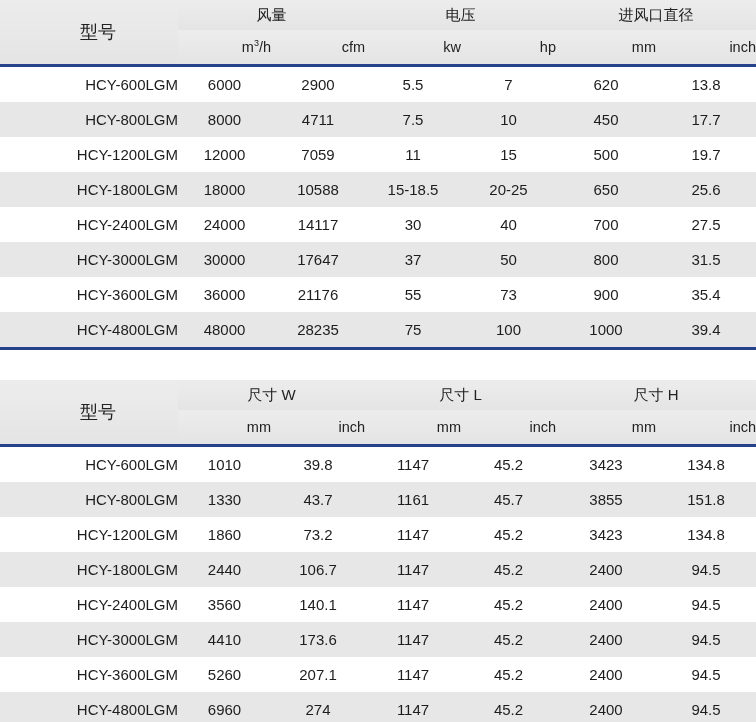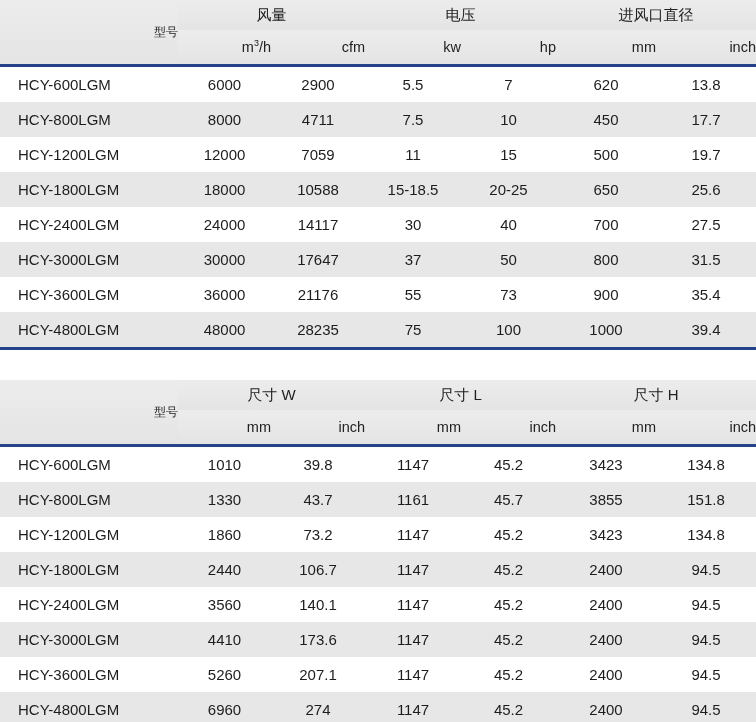--- a/index.html
+++ b/index.html
@@ -41,22 +41,22 @@
   }
   .hdr-unit {
     height: 34px;
     font-size: 14.5px;
     text-align: right;
     border-left: 1px solid #ffffff;
     vertical-align: middle;
   }
   .hdr-model {
     height: 64px;
-    font-size: 12px;
-    text-align: right;
+    font-size: 18px;
+    text-align: center;
     padding-left: 18px !important;
     vertical-align: middle;
   }
   .hdr-row-top th { border-top: none; }
 
   
   .spec-table thead { position: relative; }
   .rule-row td {
     padding: 0;
     height: 3px;
@@ -68,21 +68,21 @@
   .spec-table tbody td {
     height: 35px;
     font-size: 15px;
     text-align: center;
     vertical-align: middle;
     padding: 0;
     border: none;
     color: #1d1d1d;
   }
   .spec-table tbody td.model {
-    text-align: left;
+    text-align: right;
     padding-left: 18px;
   }
   .spec-table tbody tr:nth-child(even) td {
     background: #e7e7e7;
   }
   .spec-table tbody tr:nth-child(odd) td {
     background: #ffffff;
   }
 
   .table-gap { height: 30px; }

